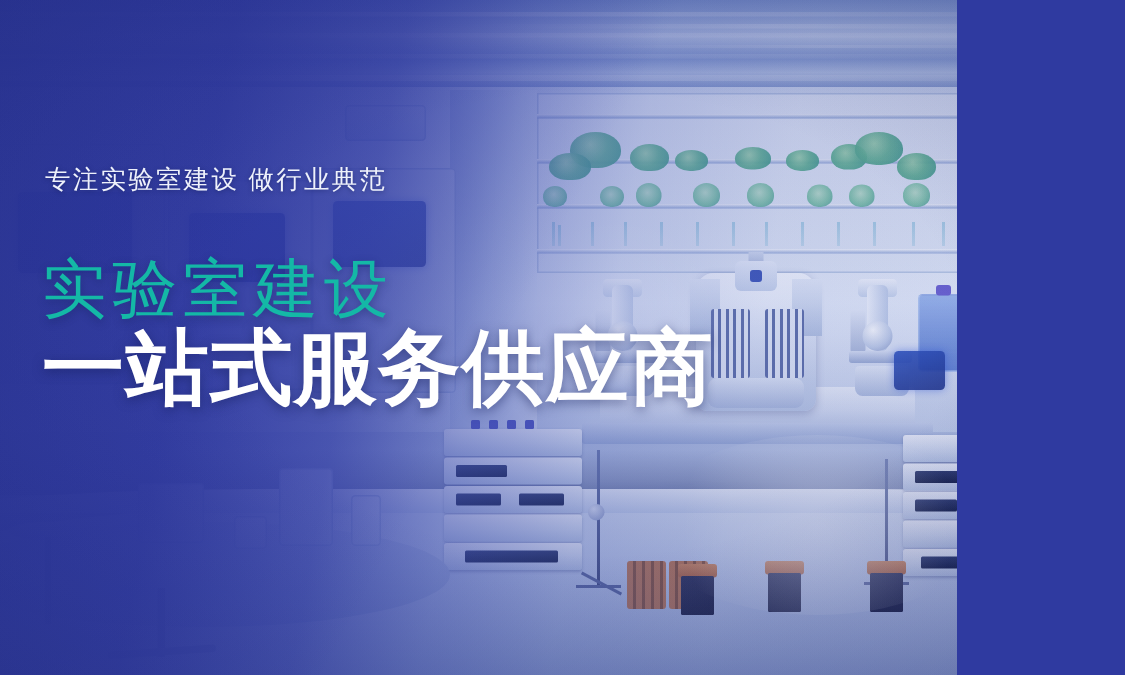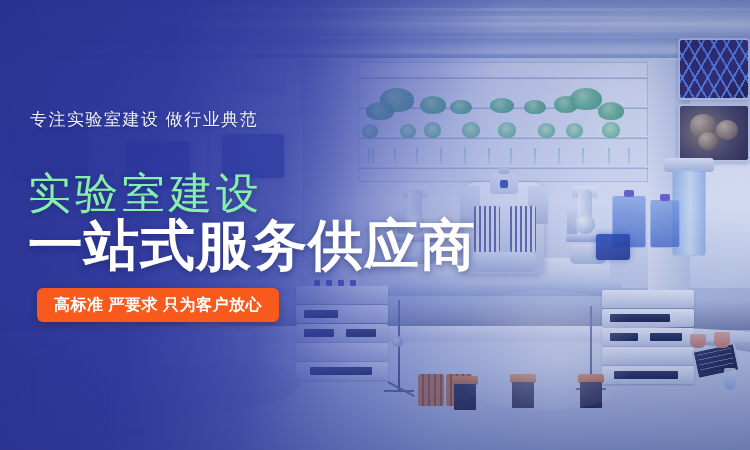--- a/index.html
+++ b/index.html
@@ -1,19 +1,19 @@
 <!DOCTYPE html>
 <html><head>
 <meta charset="utf-8">
 <style>
   * { margin:0; padding:0; box-sizing:border-box; }
   html,body { width:750px; height:450px; overflow:hidden; background:#2f3aa0; }
   body { font-family:"Liberation Sans","DejaVu Sans",sans-serif; }
 
-  .banner{ position:relative; width:750px; height:450px; overflow:hidden; }
+  .banner{ position:relative; width:638px; height:450px; overflow:hidden; }
 
   
   .photo{ position:absolute; inset:0; background:#b9c6e4; overflow:hidden; }
 
   
   .ceiling{ position:absolute; left:0; top:0; width:100%; height:62px;
     background:linear-gradient(180deg,#8ea3d2 0%,#a9bade 18%,#d3ddf0 40%,#93a7d6 62%,#c6d2ea 78%,#7e93c8 100%); }
   .ceiling-strip{ position:absolute; left:0; height:3px; width:100%;
     background:linear-gradient(90deg,rgba(255,255,255,.75),rgba(255,255,255,.15)); }
 
@@ -189,21 +189,21 @@
 
   
   .content{ position:absolute; inset:0; }
 
   .eyebrow{ position:absolute; left:30px; top:108px;
     font-size:17px; letter-spacing:1.5px; color:#eef1fb; font-weight:400;
     text-shadow:0 1px 3px rgba(20,30,90,.55); white-space:nowrap; }
 
   .title-1{ position:absolute; left:28px; top:170px;
     font-size:43px; line-height:46px; letter-spacing:4px; font-weight:400;
-    color:#86efac; white-space:nowrap;
+    color:#14b8a6; white-space:nowrap;
     text-shadow:0 2px 6px rgba(20,30,90,.45); }
 
   .title-2{ position:absolute; left:28px; top:220px;
     font-size:55px; line-height:50px; letter-spacing:1px; font-weight:bold;
     color:#ffffff; white-space:nowrap;
     text-shadow:0 2px 7px rgba(20,30,90,.5); }
 
   .badge{ position:absolute; left:37px; top:288px;
     height:34px; padding:0 17px; display:flex; align-items:center;
     background:#f85a1e; border-radius:6px; white-space:nowrap;
@@ -418,18 +418,15 @@
   <div class="overlay-diag"></div>
   <div class="vignette"></div>
 
   <div class="content">
     <div class="eyebrow">专注实验室建设 做行业典范</div>
 
     <div class="title-1">实验室建设</div>
 
     <div class="title-2">一站式服务供应商</div>
 
-    <div class="badge">
-      <span class="badge-text">高标准 严要求 只为客户放心</span>
-    </div>
   </div>
 
 </div>
 
 </body></html>

